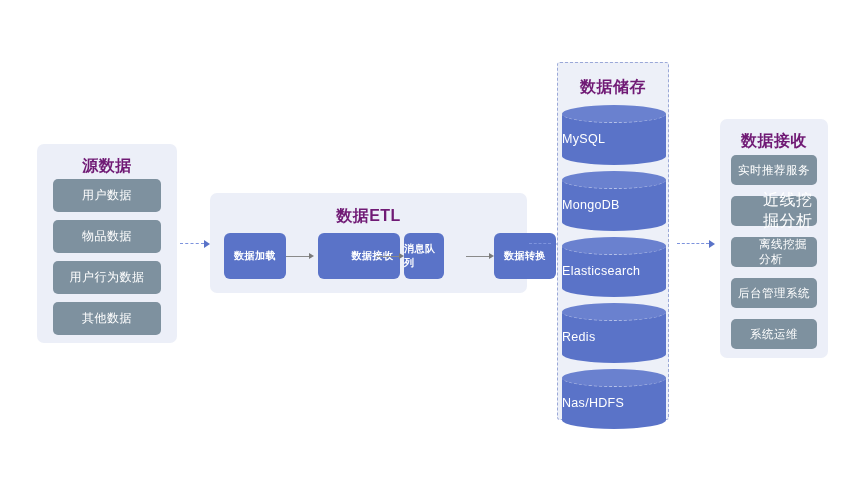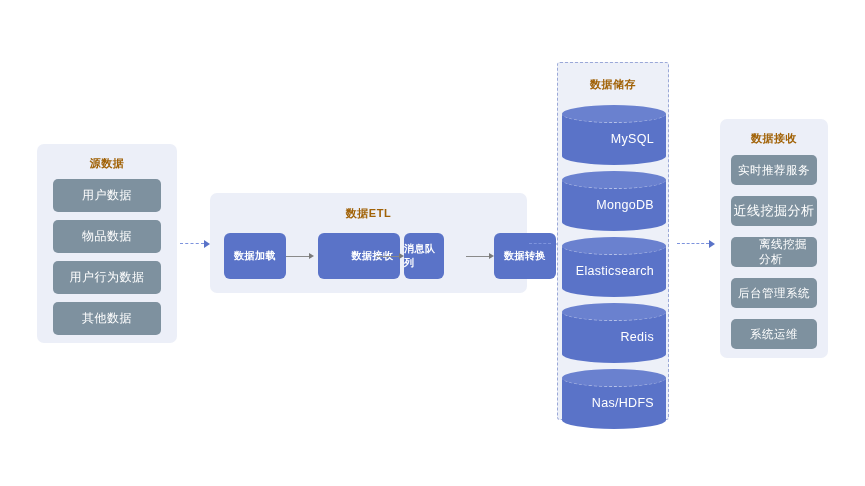--- a/index.html
+++ b/index.html
@@ -32,23 +32,23 @@
   .panel.dashed {
     background: #edf0f8;
     border: 1px dashed #9aa8d8;
     border-radius: 3px;
   }
   .panel-title {
     position: absolute;
     left: 0;
     width: 100%;
     text-align: center;
-    font-size: 11px;
+    font-size: 16px;
     font-weight: bold;
-    color: #a16207;
+    color: #701a75;
     letter-spacing: .5px;
   }
 
   
   .chip {
     position: absolute;
     background: #7e919f;
     border-radius: 5px;
     color: #ffffff;
     font-size: 12px;
@@ -103,21 +103,21 @@
     width: 104px;
     height: 18px;
     border-radius: 50%;
     background: #5a73c8;
   }
   .cyl .cyl-label {
     position: absolute;
     left: 0;
     top: 27px;
     width: 92px;
-    text-align: right;
+    text-align: left;
     color: #ffffff;
     font-size: 12.5px;
     z-index: 3;
     letter-spacing: .3px;
   }
 
   
   .dotted-arrow {
     position: absolute;
     height: 9px;
@@ -232,19 +232,19 @@
   </div>
 
   <div class="dotted-arrow" style="left:677px; top:239px; width:38px;">
     <div class="line"></div>
     <div class="head"></div>
   </div>
 
   <div class="panel" style="left:720px; top:119px; width:108px; height:239px;">
     <div class="panel-title" style="top:12px;">数据接收</div>
     <div class="chip" style="left:11px; top:36px; width:86px; height:30px; font-size:11.5px;">实时推荐服务</div>
-    <div class="chip" style="left:11px; top:77px; width:86px; height:30px; font-size:13px;">近线挖掘分析</div>
+    <div class="chip" style="left:11px; top:77px; width:86px; height:30px; font-size:16px;padding-left:32px;">近线挖掘分析</div>
     <div class="chip" style="left:11px; top:118px; width:86px; height:30px; font-size:11.5px;padding-left:28px;">离线挖掘分析</div>
     <div class="chip" style="left:11px; top:159px; width:86px; height:30px; font-size:11.5px;">后台管理系统</div>
     <div class="chip" style="left:11px; top:200px; width:86px; height:30px; font-size:11.5px;">系统运维</div>
   </div>
 
 </div>
 
 </body></html>

